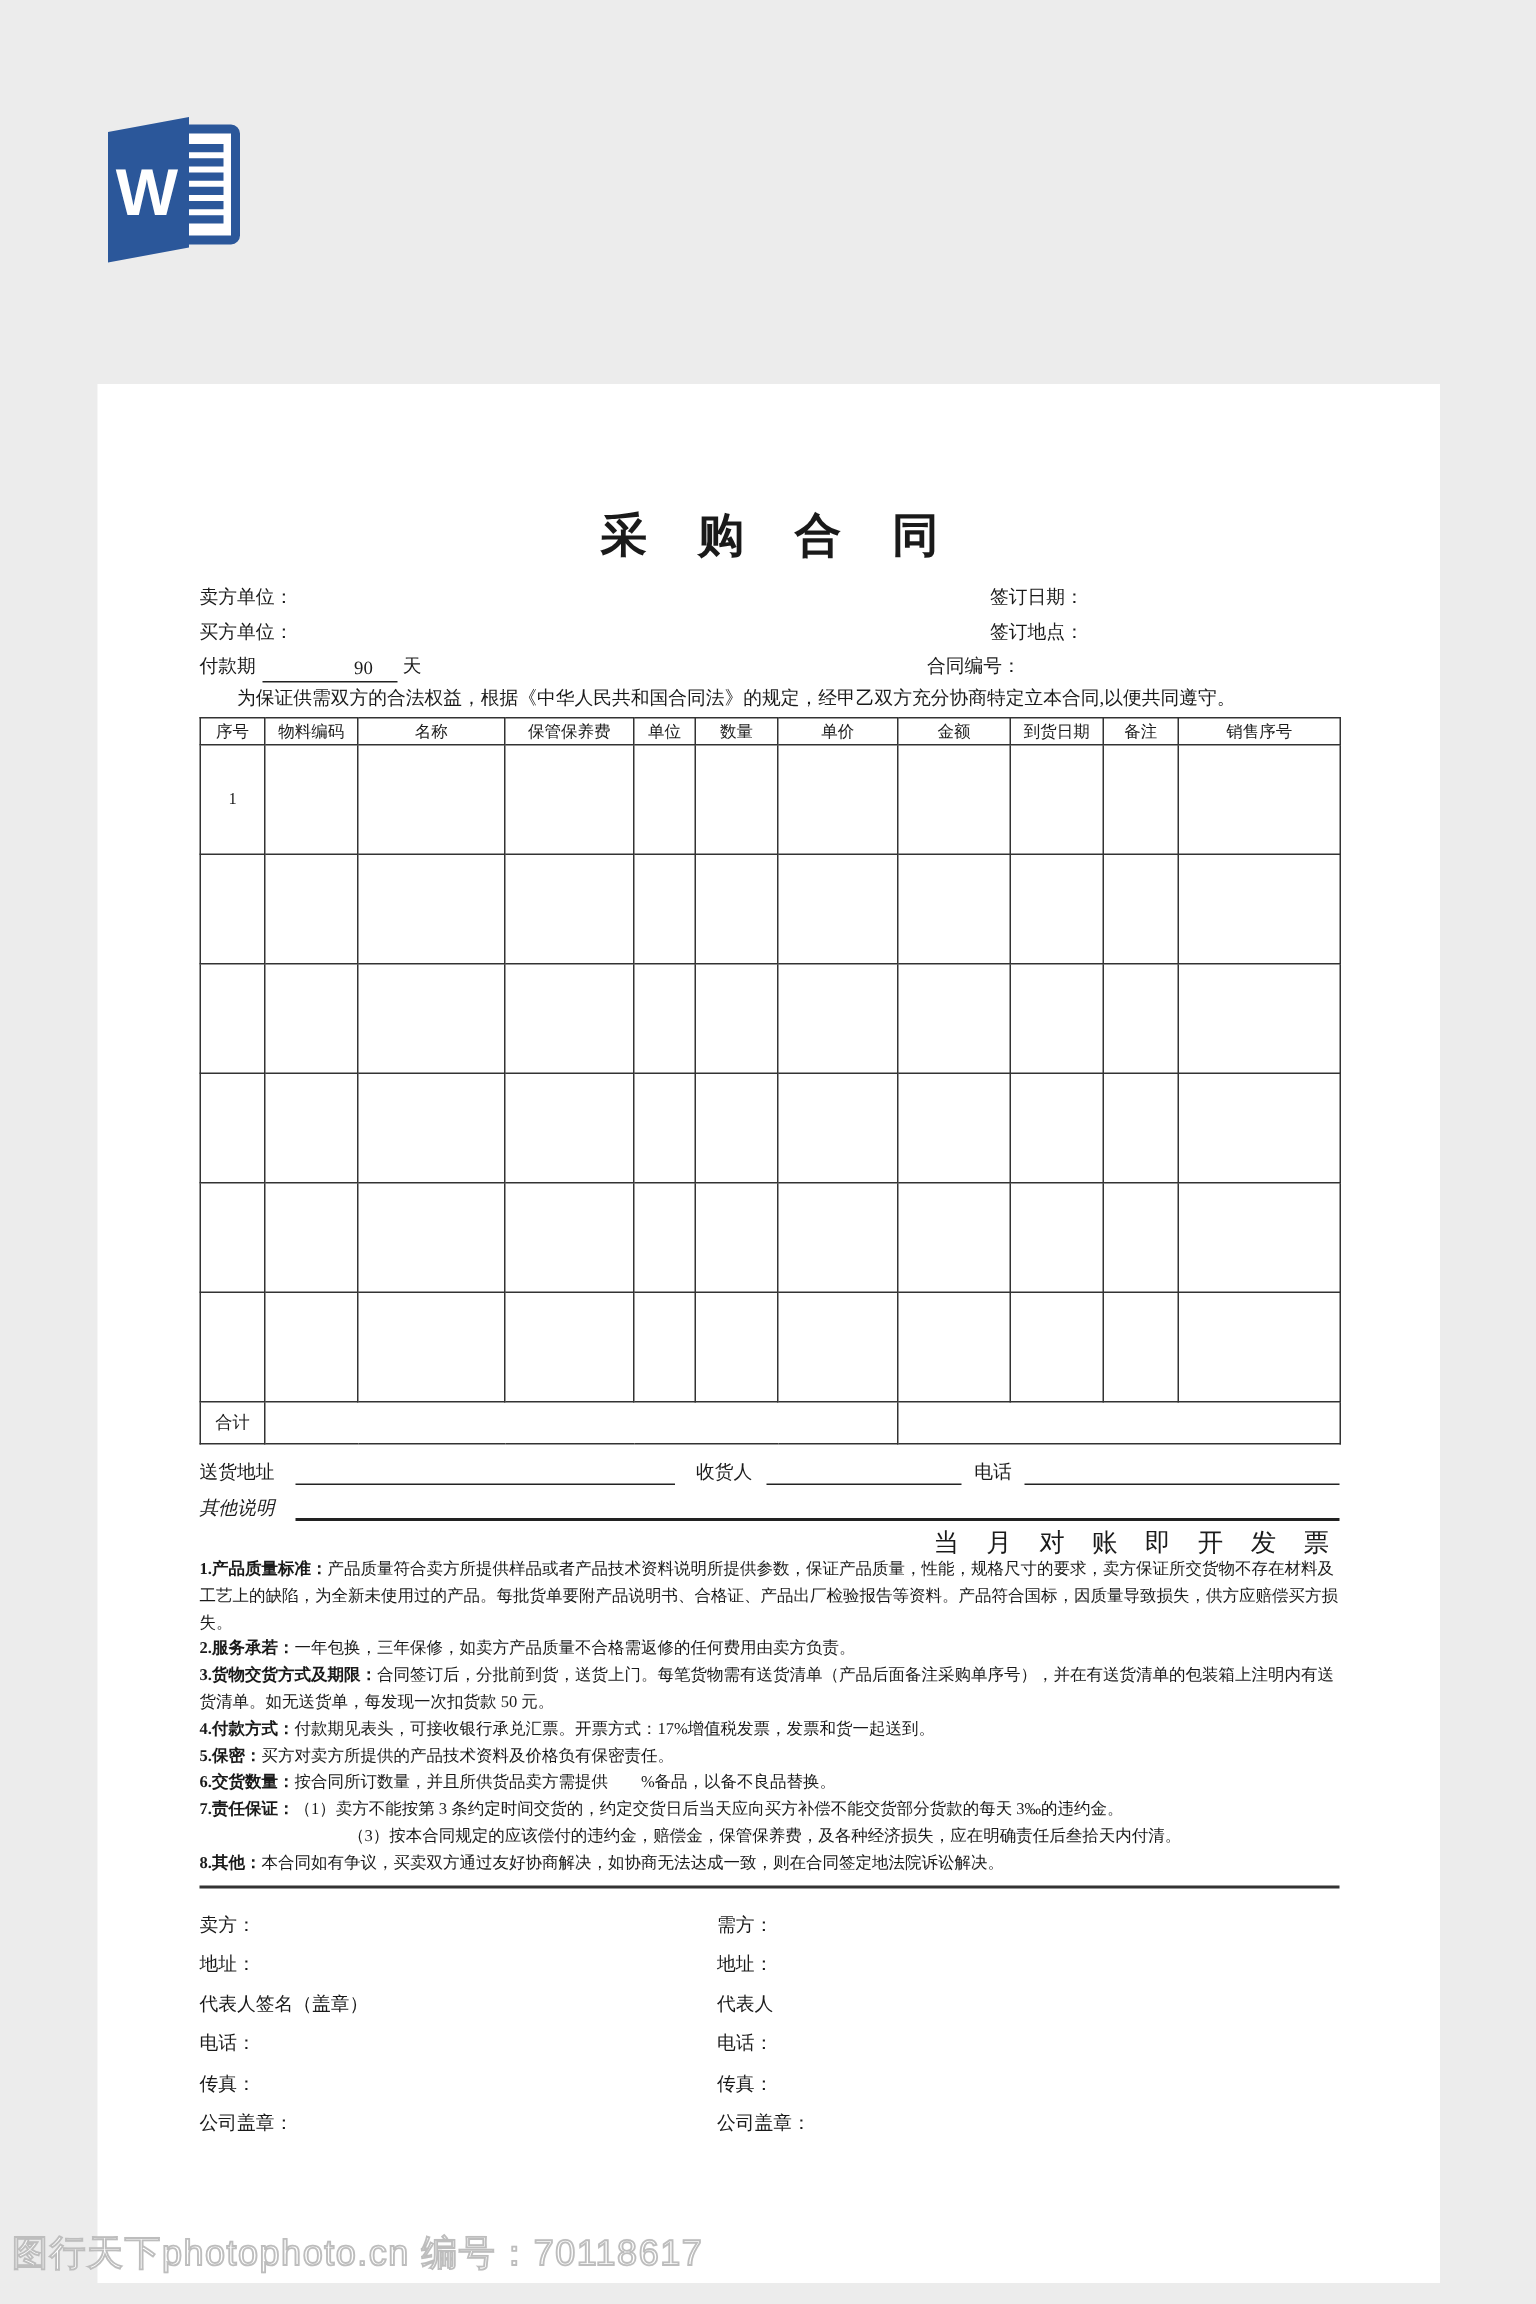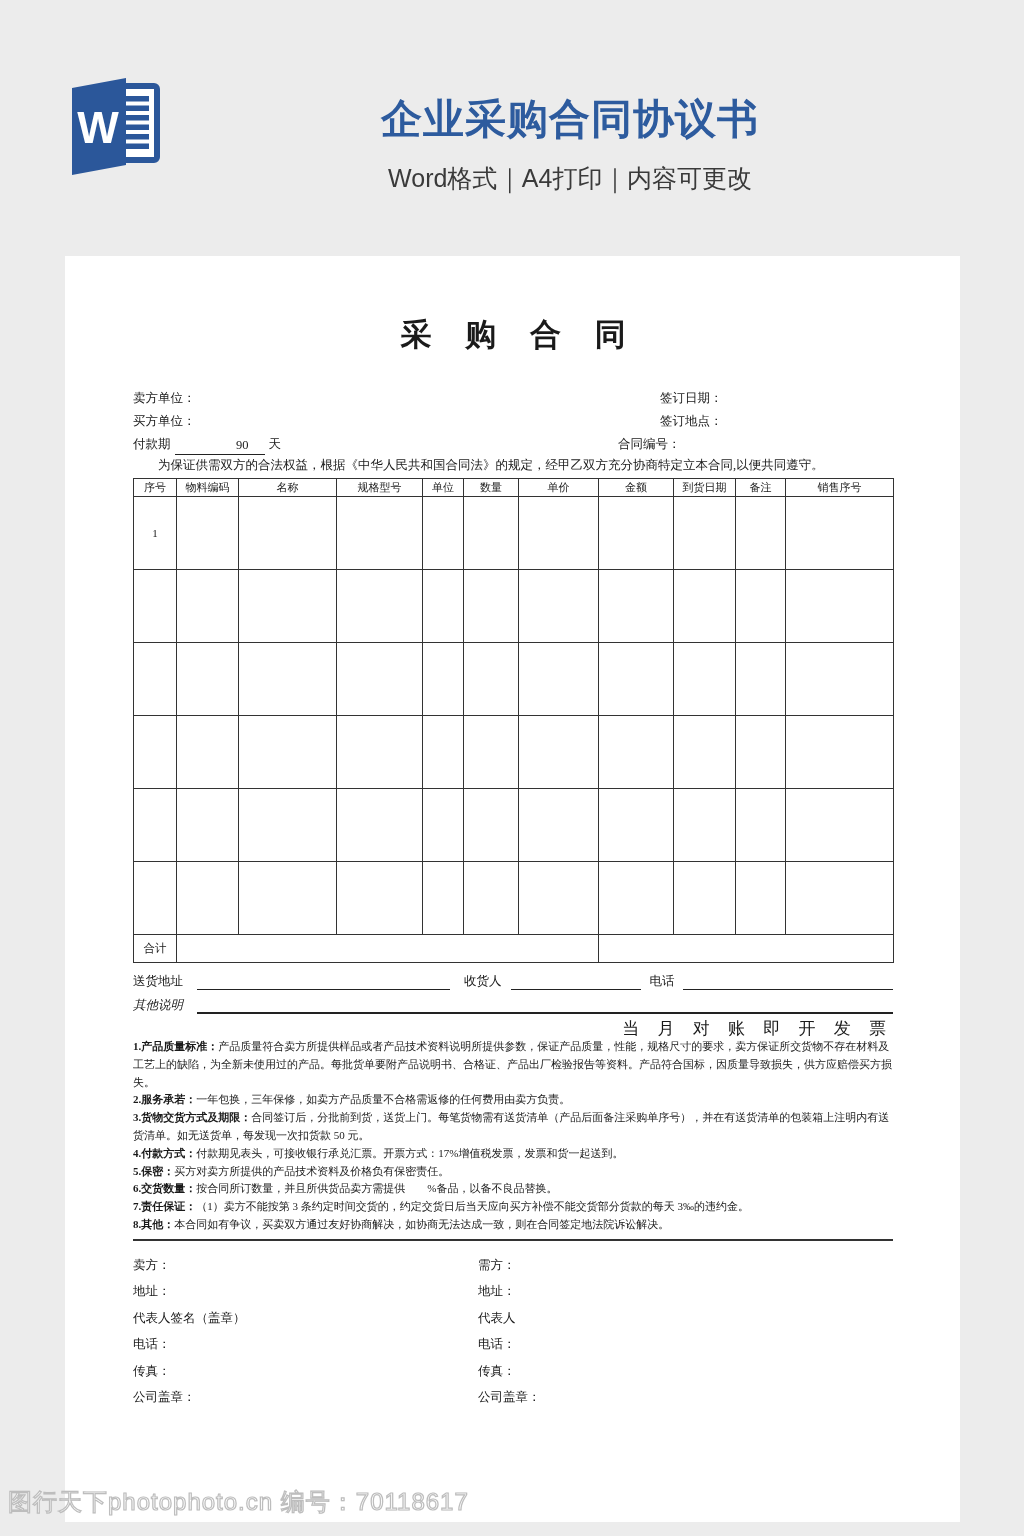--- a/index.html
+++ b/index.html
@@ -29,21 +29,21 @@
     margin-top:15px;
     font-family:"Liberation Sans","DejaVu Sans",sans-serif;
     font-size:25px;color:#3a3a3a;
   }
   
   .page{
     position:absolute;left:65px;top:256px;width:895px;height:1266px;
     background:#ffffff;padding:0 67px 0 68px;
   }
   .doc-title{
-    padding-top:58px;height:130px;text-align:center;
+    padding-top:80px;height:130px;text-align:center;
     font-size:31px;font-weight:bold;letter-spacing:13px;text-indent:13px;
   }
   .field-row{position:relative;height:22px;font-size:12.5px;line-height:22px;margin-top:1px;}
   .field-right{position:absolute;top:0;}
   .pos-527{left:527px;} .pos-485{left:485px;}
   .pay-line{
     display:inline-block;width:90px;border-bottom:1px solid #222;
     text-align:right;padding-right:16px;margin:0 4px;line-height:15px;height:17px;vertical-align:bottom;
   }
   .intro{font-size:12.5px;line-height:17px;text-indent:2em;margin-top:2px;}
@@ -100,24 +100,20 @@
       <rect x="45" y="23" width="40" height="5.5"></rect>
       <rect x="45" y="32.5" width="40" height="5.5"></rect>
       <rect x="45" y="42" width="40" height="5.5"></rect>
       <rect x="45" y="51.5" width="40" height="5.5"></rect>
       <rect x="45" y="61" width="40" height="5.5"></rect>
       <rect x="45" y="70.5" width="40" height="5.5"></rect>
     </g>
     <polygon points="8,15 62,5 62,92 8,102" fill="#2b579a"></polygon>
     <text x="34" y="70" text-anchor="middle" font-family="Liberation Sans, DejaVu Sans, sans-serif" font-size="44" font-weight="bold" fill="#ffffff">W</text>
   </svg>
-  <div class="header-text">
-    <div class="header-title">企业采购合同协议书</div>
-    <div class="header-subtitle">Word格式｜A4打印｜内容可更改</div>
-  </div>
 </div>
 
 <div class="page">
 
   <div class="doc-title">采  购  合  同</div>
 
   <div class="field-row">
     <span>卖方单位：</span>
     <span class="field-right pos-527">签订日期：</span>
   </div>
@@ -144,21 +140,21 @@
         <col style="width:75px">
       <col style="width:62px">
         <col style="width:50px">
         <col style="width:108px">
     </colgroup>
     <thead>
       <tr>
         <th>序号</th>
         <th>物料编码</th>
         <th>名称</th>
-        <th>规格型号</th>
+        <th>保管保养费</th>
         <th>单位</th>
         <th>数量</th>
         <th>单价</th>
         <th>金额</th>
         <th>到货日期</th>
         <th>备注</th>
         <th>销售序号</th>
       </tr>
     </thead>
     <tbody>
@@ -265,20 +261,21 @@
   <div class="invoice-note">当 月 对 账 即 开 发 票</div>
 
   <div class="clauses">
     <p><b class="clause-label">1.产品质量标准：</b><span>产品质量符合卖方所提供样品或者产品技术资料说明所提供参数，保证产品质量，性能，规格尺寸的要求，卖方保证所交货物不存在材料及工艺上的缺陷，为全新未使用过的产品。每批货单要附产品说明书、合格证、产品出厂检验报告等资料。产品符合国标，因质量导致损失，供方应赔偿买方损失。</span></p>
     <p><b class="clause-label">2.服务承若：</b><span>一年包换，三年保修，如卖方产品质量不合格需返修的任何费用由卖方负责。</span></p>
     <p><b class="clause-label">3.货物交货方式及期限：</b><span>合同签订后，分批前到货，送货上门。每笔货物需有送货清单（产品后面备注采购单序号），并在有送货清单的包装箱上注明内有送货清单。如无送货单，每发现一次扣货款 50 元。</span></p>
     <p><b class="clause-label">4.付款方式：</b><span>付款期见表头，可接收银行承兑汇票。开票方式：17%增值税发票，发票和货一起送到。</span></p>
     <p><b class="clause-label">5.保密：</b><span>买方对卖方所提供的产品技术资料及价格负有保密责任。</span></p>
     <p><b class="clause-label">6.交货数量：</b><span>按合同所订数量，并且所供货品卖方需提供　　%备品，以备不良品替换。</span></p>
     <p><b class="clause-label">7.责任保证：</b><span>（1）卖方不能按第 3 条约定时间交货的，约定交货日后当天应向买方补偿不能交货部分货款的每天 3‰的违约金。</span></p>
+    <p class="sub">（3）按本合同规定的应该偿付的违约金，赔偿金，保管保养费，及各种经济损失，应在明确责任后叁拾天内付清。</p>
     <p><b class="clause-label">8.其他：</b><span>本合同如有争议，买卖双方通过友好协商解决，如协商无法达成一致，则在合同签定地法院诉讼解决。</span></p>
   </div>
 
   <div class="divider"></div>
 
   <div class="sign-grid">
     <div class="sign-col-left">
       <div class="sign-row">卖方：</div>
       <div class="sign-row">地址：</div>
       <div class="sign-row">代表人签名（盖章）</div>

